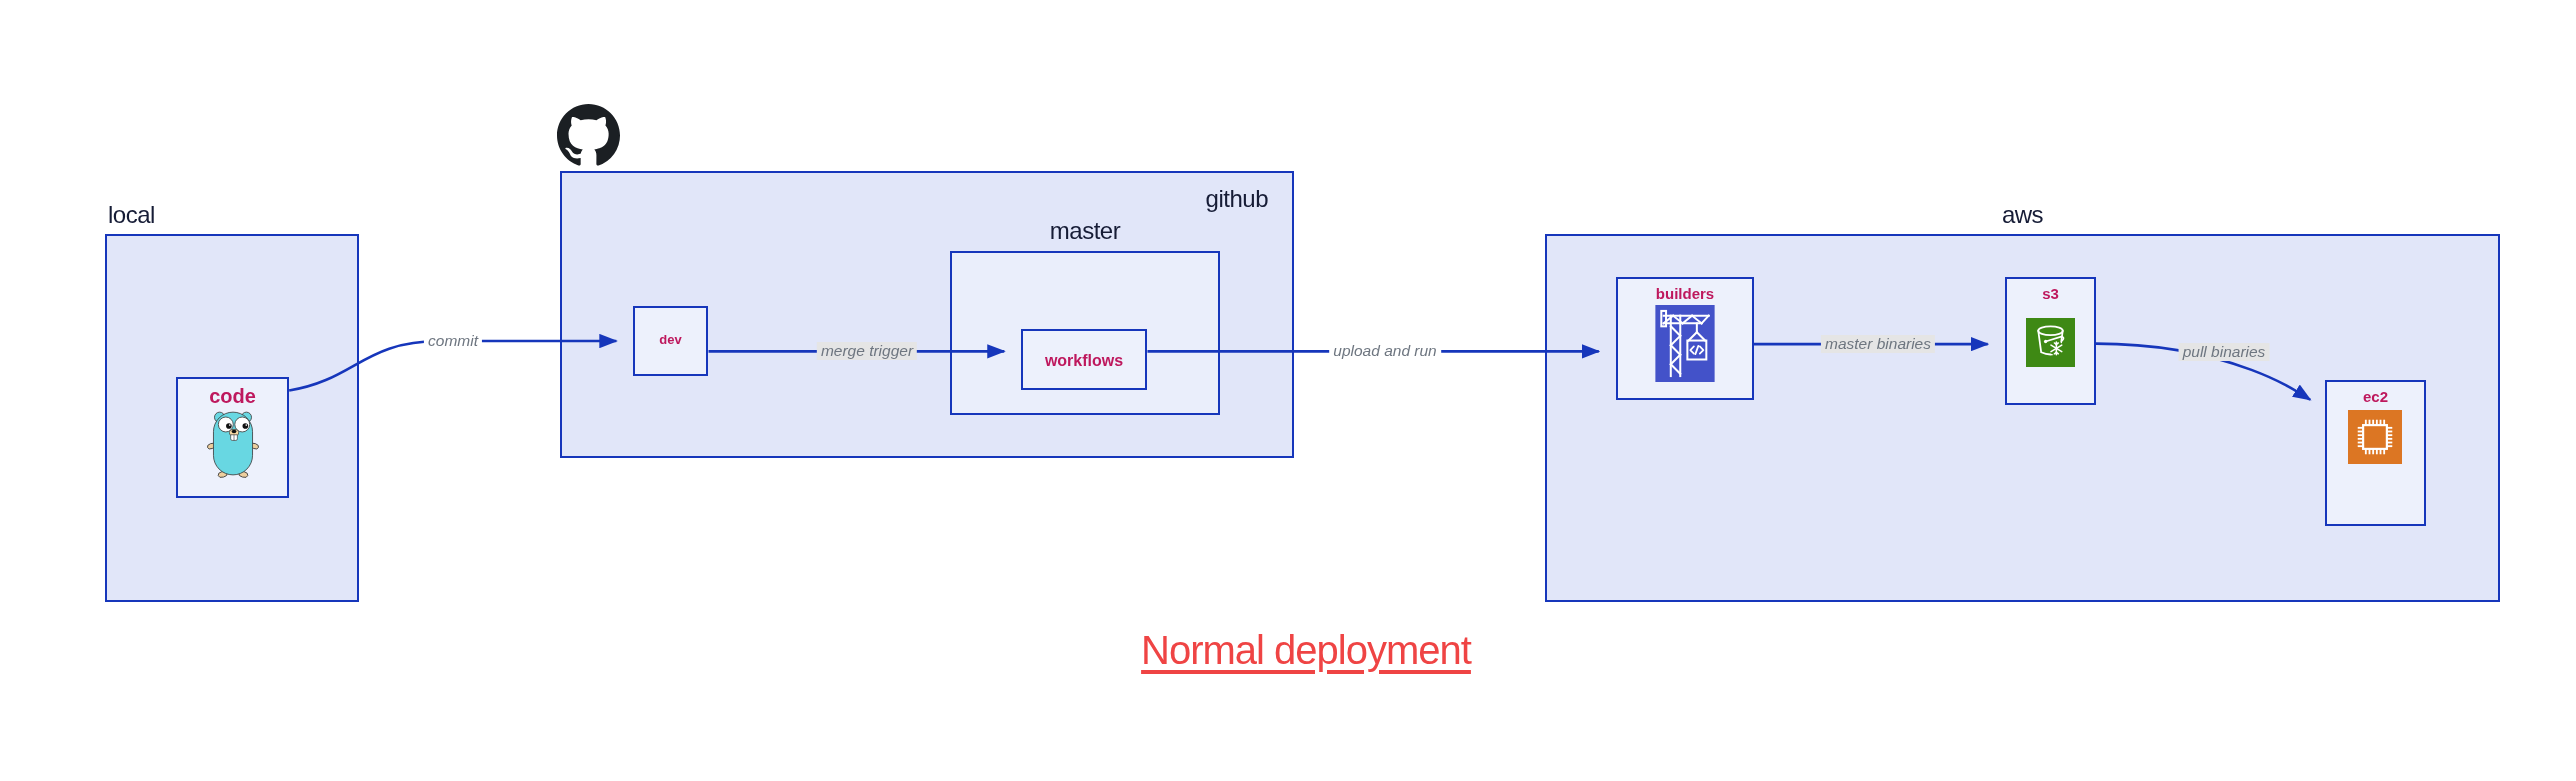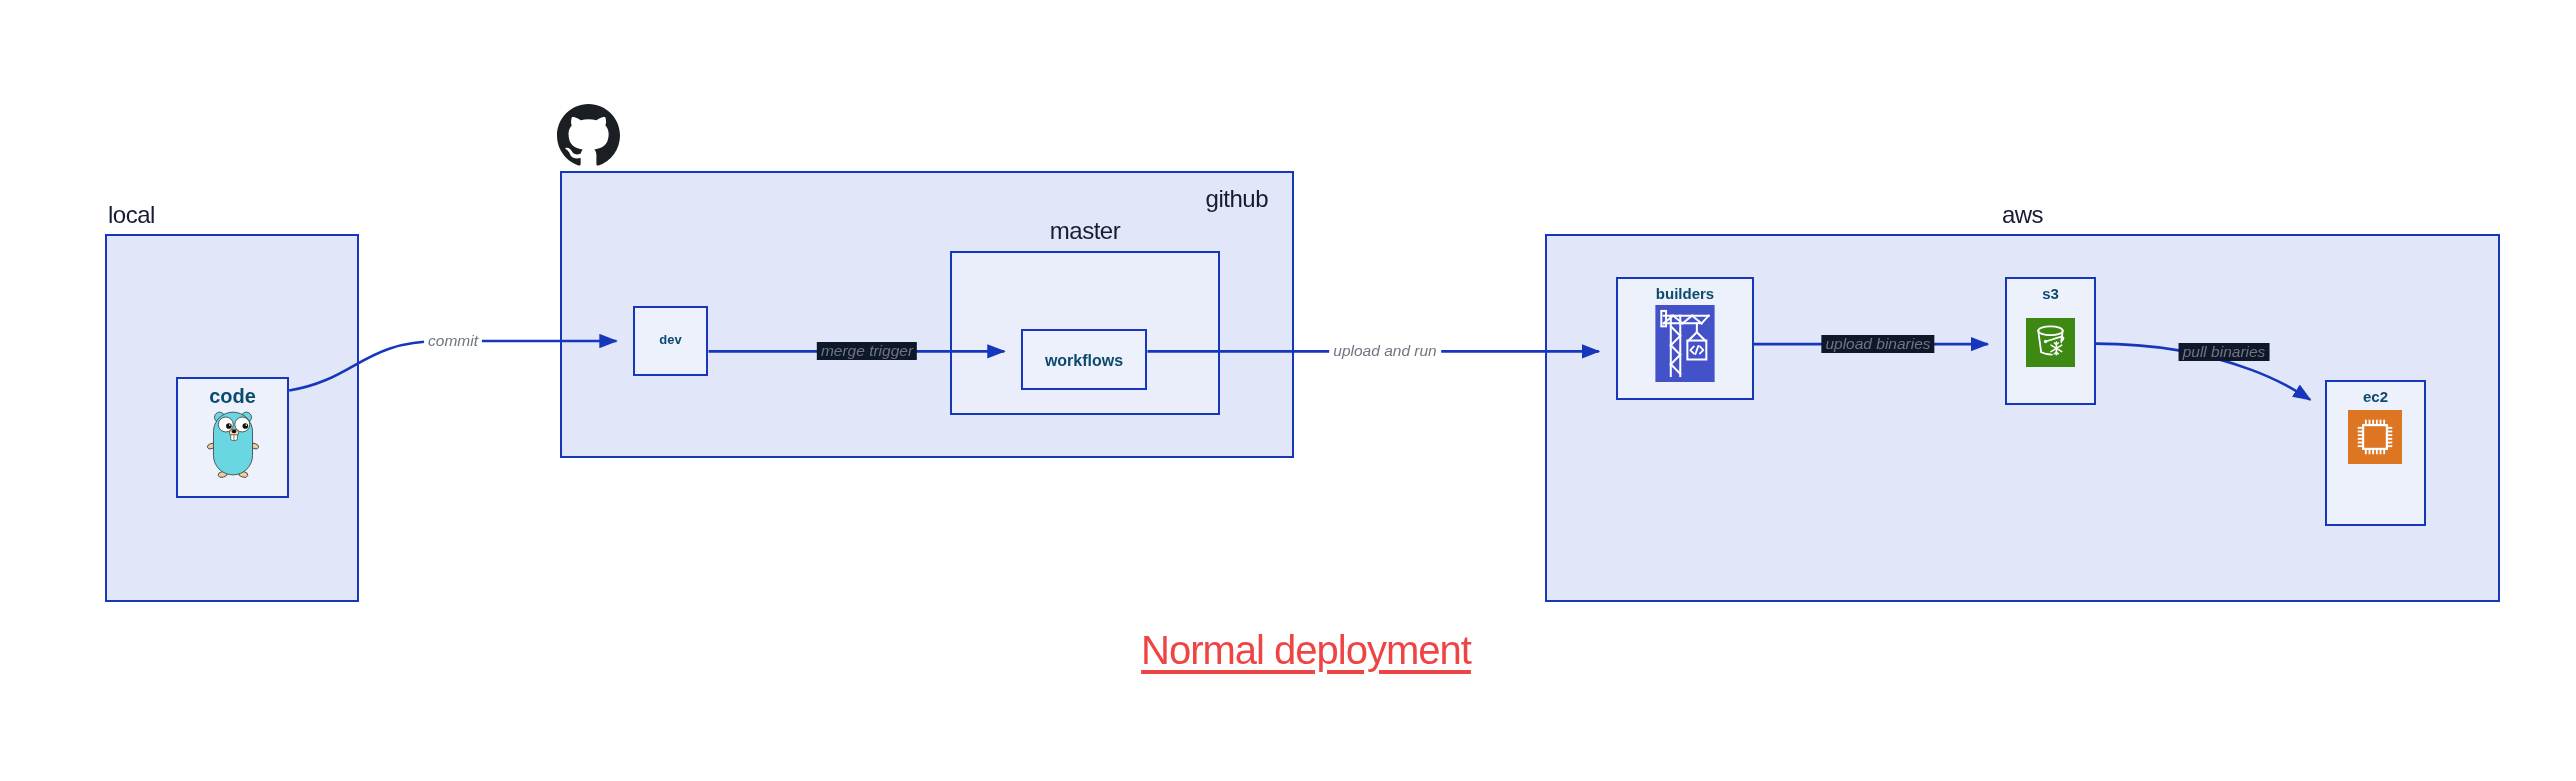--- a/index.html
+++ b/index.html
@@ -6,28 +6,28 @@
   body{width:2604px;height:781px;overflow:hidden;
        font-family:"Liberation Sans", sans-serif;}
   .canvas{position:relative;width:2604px;height:781px;background:#ffffff;}
 
   
   .group-box{position:absolute;background:#e1e6f9;border:2.6px solid #1636bb;box-sizing:border-box;}
   .group-label{position:absolute;color:#161c36;font-size:24px;font-weight:500;letter-spacing:-0.5px;white-space:nowrap;}
 
   
   .node-box{position:absolute;background:#edf1fc;border:2.6px solid #1636bb;box-sizing:border-box;}
-  .node-label{position:absolute;width:100%;text-align:center;color:#0c4a6e;font-weight:bold;white-space:nowrap;}
+  .node-label{position:absolute;width:100%;text-align:center;color:#be185d;font-weight:bold;white-space:nowrap;}
 
   
   .edges{position:absolute;left:0;top:0;pointer-events:none;}
   .edge-label{position:absolute;transform:translate(-50%,-50%);font-style:italic;
               font-size:15.5px;color:#6e7680;white-space:nowrap;padding:0 4.1px;}
   .bg-white{background:#ffffff;}
-  .bg-fill{background:#0f172a;}
+  .bg-fill{background:#e5e5e5;}
 
   .icon-wrap{position:absolute;}
 
   .title{position:absolute;transform:translateX(-50%);color:#ef4444;font-size:40px;
          letter-spacing:-1px;white-space:nowrap;text-decoration:underline;
          text-decoration-thickness:4.1px;text-underline-offset:6.2px;}
 </style>
 </head>
 <body>
 
@@ -192,19 +192,19 @@
     <path d="M 561 758 C 690 737 705 662 855 662 L 1196 662" fill="none" stroke-width="5" marker-end="url(#arrow)" stroke="#1636bb"></path>
     <path d="M 1375 682 L 1949 682" fill="none" stroke-width="5" marker-end="url(#arrow)" stroke="#1636bb"></path>
     <path d="M 2227 682 L 3103 682" fill="none" stroke-width="5" marker-end="url(#arrow)" stroke="#1636bb"></path>
     <path d="M 3404 668 L 3858 668" fill="none" stroke-width="5" marker-end="url(#arrow)" stroke="#1636bb"></path>
     <path d="M 4068 667 C 4190 667 4290 688 4370 718 C 4426 739 4456 758 4484 776" fill="none" stroke-width="5" marker-end="url(#arrow)" stroke="#1636bb"></path>
   </svg>
 
   <span class="edge-label bg-white" style="left:453px;top:341px;">commit</span>
   <span class="edge-label bg-fill" style="left:867px;top:351px;">merge trigger</span>
   <span class="edge-label bg-white" style="left:1385px;top:351px;">upload and run</span>
-  <span class="edge-label bg-fill" style="left:1878px;top:344px;">upload binaries</span>
+  <span class="edge-label bg-fill" style="left:1878px;top:344px;">master binaries</span>
   <span class="edge-label bg-fill" style="left:2224px;top:352px;">pull binaries</span>
 
   <div class="title" style="left:1306px;top:628px;">Normal deployment</div>
 
 </div>
 
 
 </body></html>

